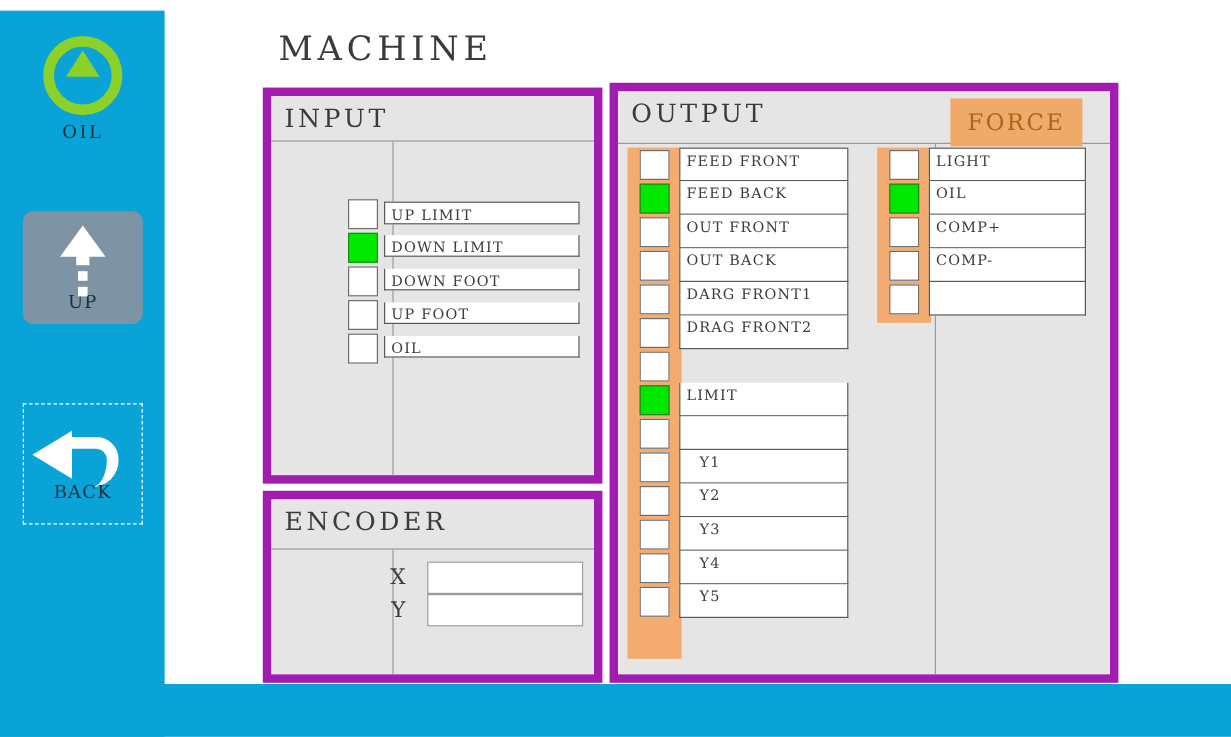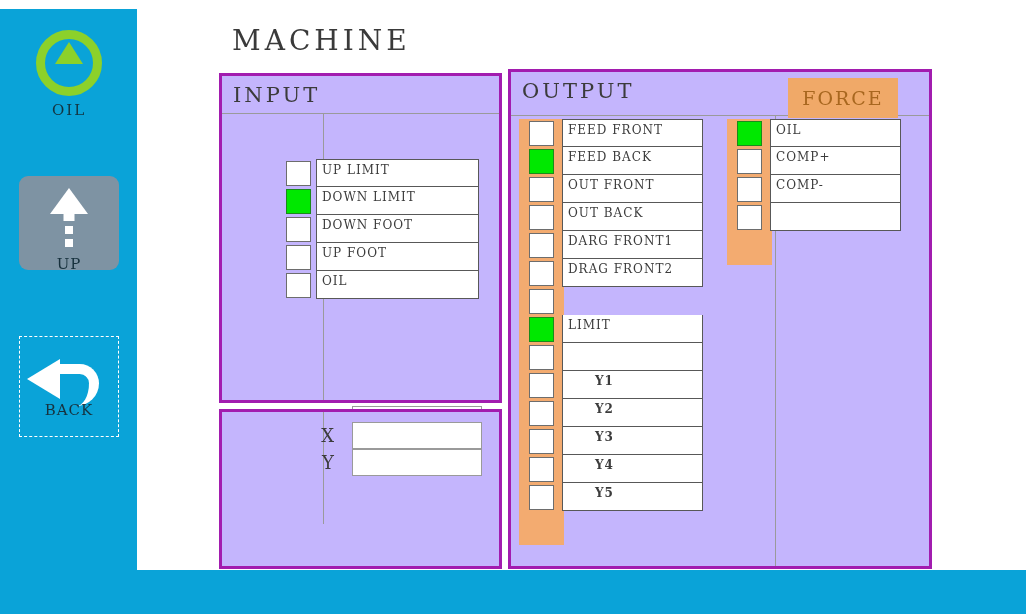--- a/index.html
+++ b/index.html
@@ -120,21 +120,21 @@
   .up-dash {
     position: absolute;
     left: 50%;
     transform: translateX(-50%);
     width: 8px; height: 8px;
     background: #ffffff;
   }
   .up-dash.d1 { top: 38px; }
   .up-dash.d2 { top: 51px; }
   #up-button .side-label {
-    margin-top: 13px;
+    margin-top: 1px;
     color: #16303c;
     letter-spacing: 1px;
   }
 
   
   #back-button {
     top: 327px;
     height: 101px;
     border: 1px dashed #ffffff;
     padding-top: 16px;
@@ -180,22 +180,22 @@
     font-size: 28px;
     letter-spacing: 4px;
     color: #3a3a3a;
     font-family: "DejaVu Serif", "Liberation Serif", serif;
   }
 
   
   .panel {
     position: absolute;
     box-sizing: border-box;
-    border: 3px solid #a21caf;
-    background: #c4b5fd;
+    border: 7px solid #a21caf;
+    background: #e5e5e5;
   }
   .panel-header {
     height: 38px;
     box-sizing: border-box;
     border-bottom: 1px solid #9a9a9a;
     position: relative;
   }
   .panel-title {
     position: absolute;
     left: 11px;
@@ -256,21 +256,21 @@
     overflow: hidden;
   }
   .io-list .io-row:first-child .io-name { border-top: 1px solid #585858; }
 
   #input-rows {
     position: absolute;
     left: 64px;
     top: 45px;
     width: 193px;
   }
-  #input-rows .io-row { height: 28px; }
+  #input-rows .io-row { height: 28px; align-items: center; }
   #input-rows .io-box { margin-right: 5px; margin-top: 2px; }
 
   
   #grid-field {
     position: absolute;
     left: 32px;
     top: 292px;
     width: 228px;
     display: flex;
     align-items: center;
@@ -369,21 +369,21 @@
     position: relative;
     z-index: 1;
   }
   .out-rows .io-row { height: 28px; }
   .out-rows .io-box {
     margin-left: 10px;
     margin-right: 8px;
     margin-top: 2px;
   }
   .out-rows .io-name.blank { }
-  .out-rows .io-name.indent { padding-left: 32px; font-weight: bold; }
+  .out-rows .io-name.indent { padding-left: 16px; }
 </style>
 </head>
 <body>
 
 <div id="app-root">
 
   <div id="top-white-strip"></div>
 
   <div id="content-area"></div>
 
@@ -447,20 +447,23 @@
         </div>
 
       <div id="grid-field">
         <span id="grid-label">GRID</span>
         <div class="value-box"></div>
       </div>
     </div>
   </div>
 
   <div class="panel" id="encoder-panel">
+    <div class="panel-header">
+      <span class="panel-title">ENCODER</span>
+    </div>
     <div class="panel-body">
       <div class="vdivider"></div>
 
       <div class="enc-row r-x">
         <span class="enc-label">X</span>
         <div class="value-box"></div>
       </div>
       <div class="enc-row r-y">
         <span class="enc-label">Y</span>
         <div class="value-box"></div>
@@ -535,20 +538,24 @@
               <div class="io-box"></div>
               <div class="io-name indent">Y5</div>
             </div>
           </div>
       </div>
 
       <div class="out-col col-right">
         <div class="out-strip" style="height: 146px;"></div>
         <div class="out-rows io-list">
             <div class="io-row">
+              <div class="io-box"></div>
+              <div class="io-name">LIGHT</div>
+            </div>
+            <div class="io-row">
               <div class="io-box on"></div>
               <div class="io-name">OIL</div>
             </div>
             <div class="io-row">
               <div class="io-box"></div>
               <div class="io-name">COMP+</div>
             </div>
             <div class="io-row">
               <div class="io-box"></div>
               <div class="io-name">COMP-</div>

